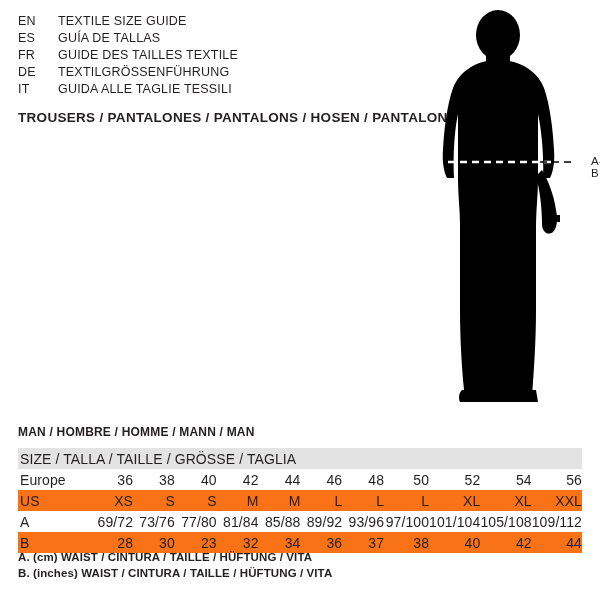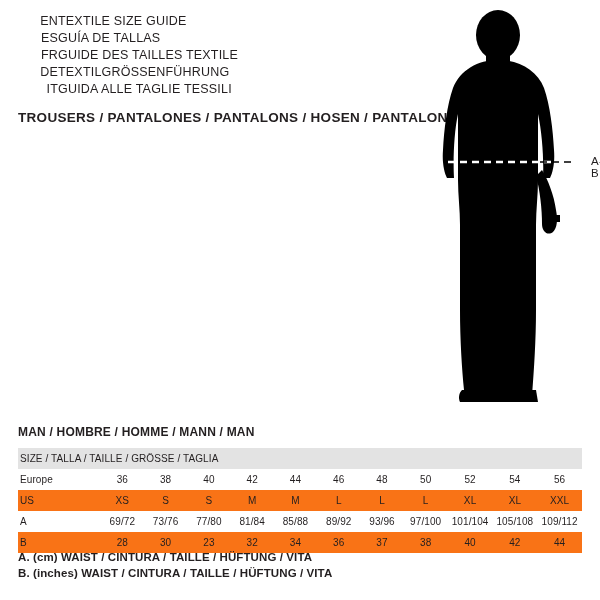--- a/index.html
+++ b/index.html
@@ -32,21 +32,20 @@
     display: flex;
     align-items: baseline;
     height: 17px;
     font-size: 12.5px;
     letter-spacing: 0.2px;
   }
   .lang-code {
     width: 40px;
     flex: 0 0 40px;
     font-size: 12.5px;
-    text-align: right;
   }
   .lang-text {
     font-size: 12.5px;
   }
 
   
   .title {
     position: absolute;
     left: 18px;
     top: 110px;
@@ -83,41 +82,41 @@
     font-weight: bold;
     letter-spacing: 0.2px;
   }
 
   table.size-table {
     position: absolute;
     left: 18px;
     top: 448px;
     width: 564px;
     border-collapse: collapse;
-    font-size: 10px;
+    font-size: 14px;
   }
   table.size-table td {
     padding: 2px 0 2px 0;
     height: 17px;
     vertical-align: middle;
     letter-spacing: 0.1px;
   }
   table.size-table tr.head td {
     background: #e3e3e3;
   }
   table.size-table tr.shade td {
     background: #f97316;
   }
   table.size-table td.label {
     width: 88px;
     padding-left: 2px;
   }
   table.size-table td.val {
     width: 46px;
-    text-align: center;
+    text-align: right;
   }
 
   
   .footnotes {
     position: absolute;
     left: 18px;
     top: 551px;
     font-size: 11.5px;
     font-weight: bold;
     letter-spacing: 0.1px;

